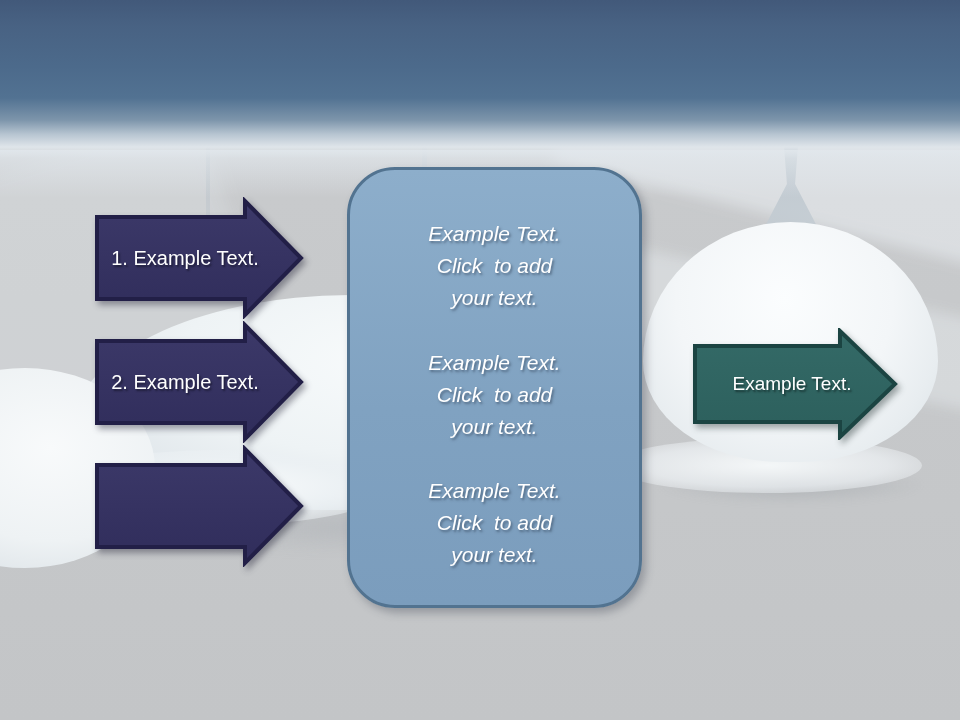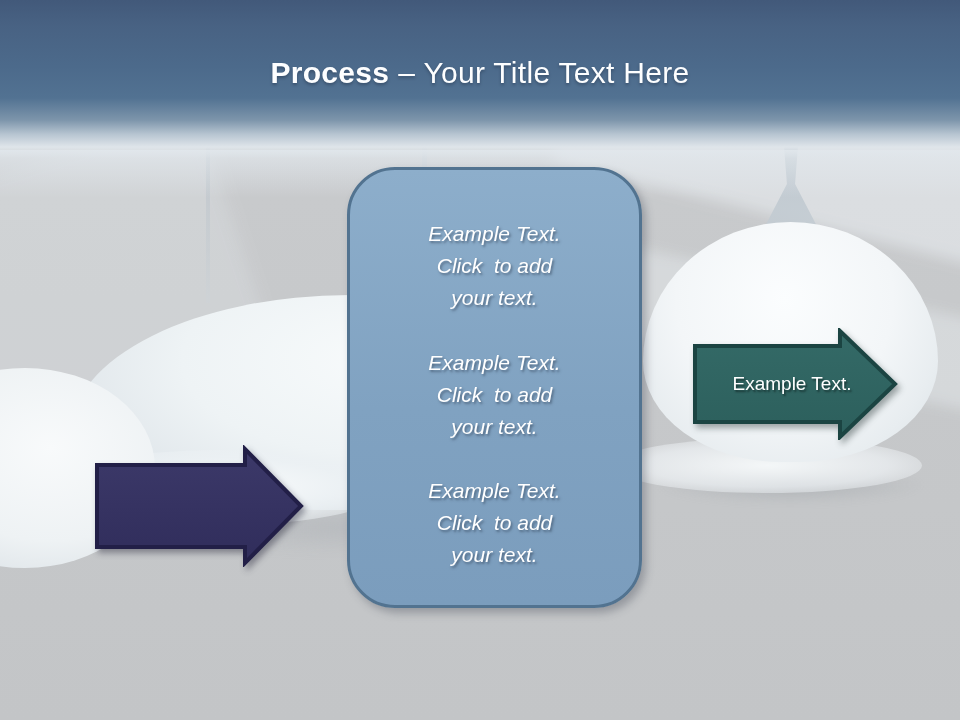--- a/index.html
+++ b/index.html
@@ -104,25 +104,34 @@
         <stop offset="0" stop-color="#3c3969"></stop>
           <stop offset="1" stop-color="#302d5b"></stop>
       </linearGradient>
       <linearGradient id="tealG" x1="0" y1="0" x2="0" y2="1">
         <stop offset="0" stop-color="#346a67"></stop>
           <stop offset="1" stop-color="#2c5f5c"></stop>
       </linearGradient>
     </defs>
   </svg>
 
-  <div class="title">
-    <span class="b">Process</span><span class="r">– Your Title Text Here</span>
+
+  <div class="arrow-wrap a1">
+    <svg width="210" height="122" viewBox="0 0 210 122">
+      <polygon points="2,20 150,20 150,4 206,61 150,118 150,102 2,102" fill="url(#navG)" stroke="#221f47" stroke-width="4" stroke-linejoin="miter"></polygon>
+    </svg>
+    <span class="arrow-label">1. Example Text.</span>
   </div>
 
-
+  <div class="arrow-wrap a2">
+    <svg width="210" height="122" viewBox="0 0 210 122">
+      <polygon points="2,20 150,20 150,4 206,61 150,118 150,102 2,102" fill="url(#navG)" stroke="#221f47" stroke-width="4" stroke-linejoin="miter"></polygon>
+    </svg>
+    <span class="arrow-label">2. Example Text.</span>
+  </div>
 
   <div class="arrow-wrap a3">
     <svg width="210" height="122" viewBox="0 0 210 122">
       <polygon points="2,20 150,20 150,4 206,61 150,118 150,102 2,102" fill="url(#navG)" stroke="#221f47" stroke-width="4" stroke-linejoin="miter"></polygon>
     </svg>
   </div>
 
   <div class="panel">
     <div class="panel-block">Example Text.
 Click  to add

